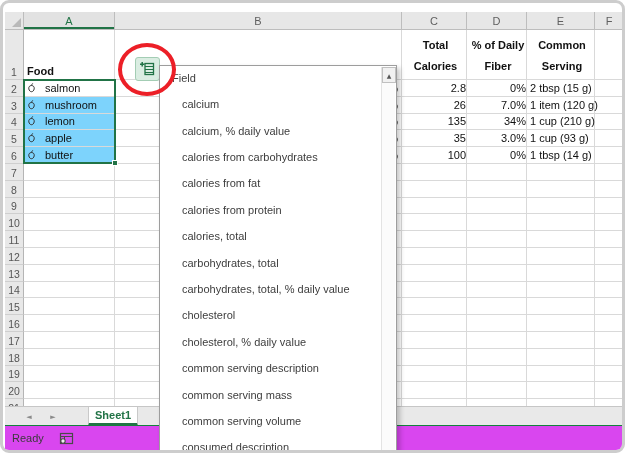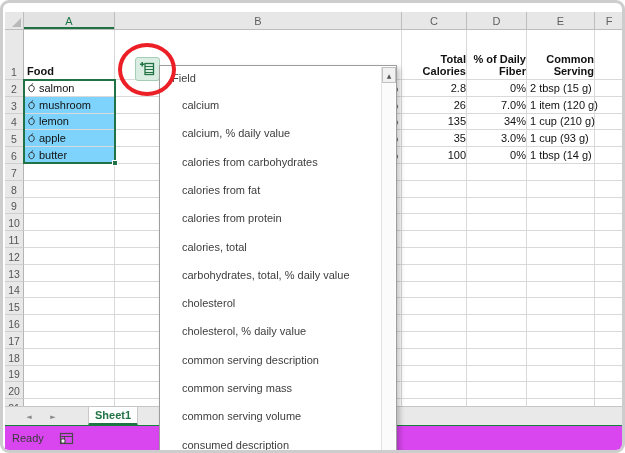--- a/index.html
+++ b/index.html
@@ -20,25 +20,25 @@
   .c-c  { width:65px; flex:none; }
   .c-d  { width:60px; flex:none; }
   .c-e  { width:68px; flex:none; }
   .c-f  { flex:1; }
 
   .grow { display:flex; height:16.8px; }
   .grow.r1 { height:50px; }
   .rn { background:#E8E8E8; border-right:1px solid #B5B5B5; border-bottom:1px solid #CFCFCF; color:#555; font-size:10.5px; display:flex; align-items:flex-end; justify-content:center; padding-bottom:1px; }
   .cell { border-right:1px solid #D9D9D9; border-bottom:1px solid #D9D9D9; font-size:11px; color:#111; display:flex; align-items:center; overflow:hidden; }
   .hdr { font-weight:bold; align-items:flex-end; padding:0 0 2px 3px; }
-  .wrap { white-space:normal; line-height:12px; text-align:right; display:flex; }
+  .wrap { white-space:normal; line-height:21px; text-align:center; display:flex; }
   .num { justify-content:flex-end; padding-right:0; }
   .pct { justify-content:flex-end; padding-right:3px; }
   .txt { padding-left:3px; white-space:nowrap; overflow:visible; position:relative; z-index:1; background:transparent; }
-  .food { padding-left:2px; gap:2px; white-space:nowrap; }
+  .food { padding-left:2px; gap:8px; white-space:nowrap; }
   .food.shaded { background:#7dd3fc; }
   .ficon { display:flex; align-items:center; flex:none; }
 
   
   .sel-box { position:absolute; left:20px; top:76px; width:93px; height:85px; border:2px solid #217346; z-index:2; pointer-events:none; }
   .sel-box .handle { position:absolute; right:-4px; bottom:-4px; width:6px; height:6px; background:#217346; border:1px solid #fff; }
 
   
   .insert-btn { position:absolute; left:132px; top:54px; width:25px; height:24px; background:#DAEDE2; border:1px solid #A3CDB4; border-radius:3px; z-index:4; display:flex; align-items:center; justify-content:center; cursor:pointer; }
 
@@ -339,20 +339,21 @@
 
   <div class="dropdown">
     <div class="dd-title">Field</div>
     <div class="dd-items">
       <div class="dd-item">calcium</div>
       <div class="dd-item">calcium, % daily value</div>
       <div class="dd-item">calories from carbohydrates</div>
       <div class="dd-item">calories from fat</div>
       <div class="dd-item">calories from protein</div>
       <div class="dd-item">calories, total</div>
+      <div class="dd-item">carbohydrates, total</div>
       <div class="dd-item">carbohydrates, total, % daily value</div>
       <div class="dd-item">cholesterol</div>
       <div class="dd-item">cholesterol, % daily value</div>
       <div class="dd-item">common serving description</div>
       <div class="dd-item">common serving mass</div>
       <div class="dd-item">common serving volume</div>
       <div class="dd-item">consumed description</div>
       <div class="dd-item sel">fat, salmon</div>
     </div>
     <div class="dd-scroll">

